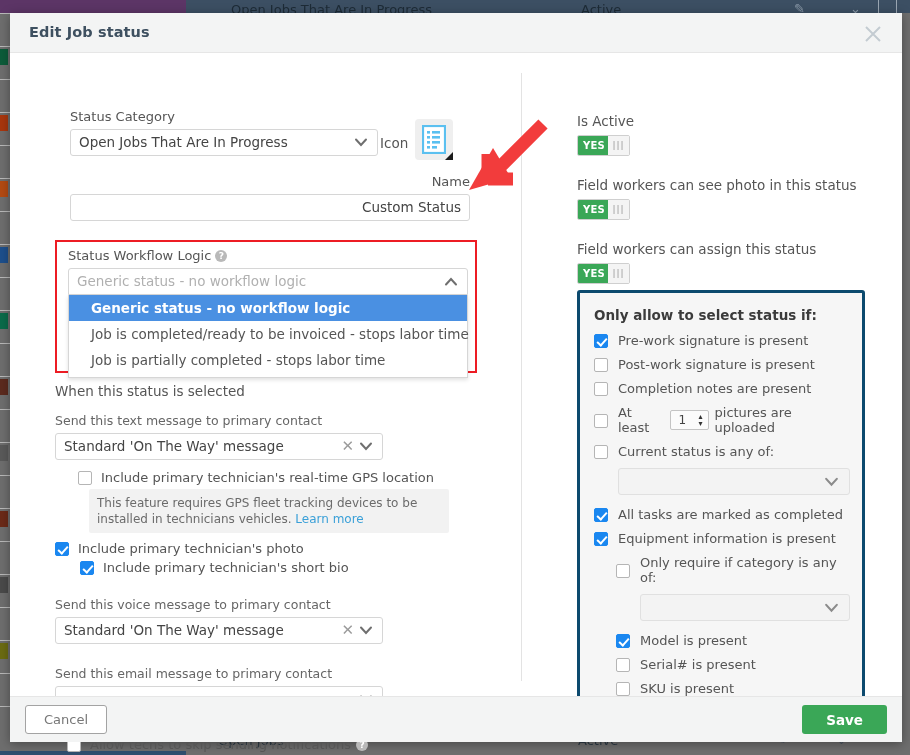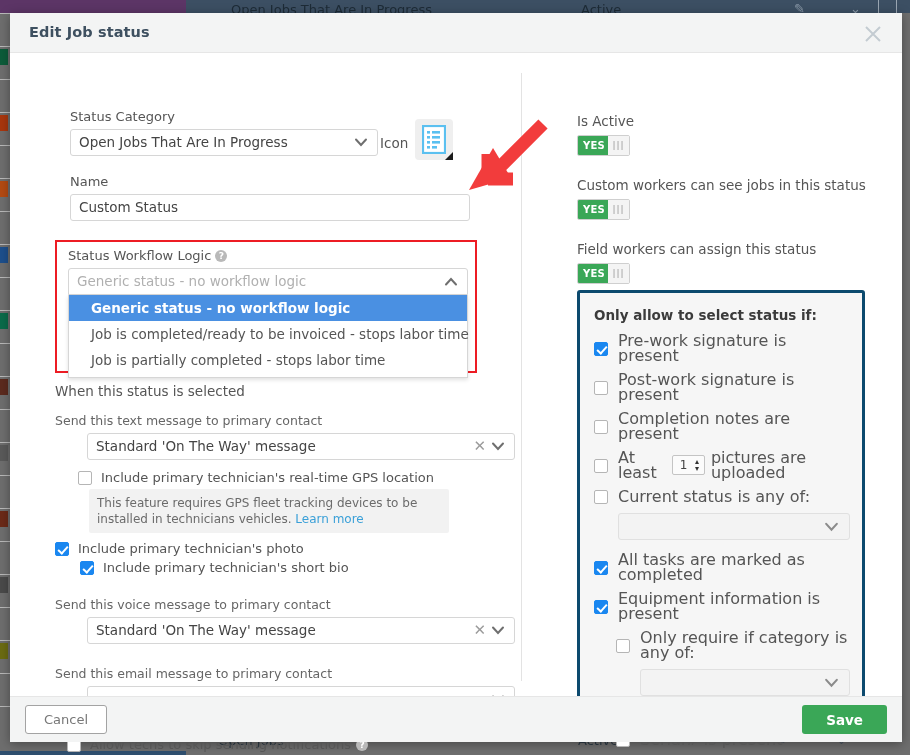--- a/index.html
+++ b/index.html
@@ -198,21 +198,21 @@
     font-weight: bold;
     padding-left: 22px;
   }
 
   
   #wtss {
     position: absolute; left: 45px; top: 330px; width: 420px;
   }
   #wtss-title { font-size: 13.5px; color: #555; margin-bottom: 14px; }
   .blk-label { font-size: 12.5px; color: #666; margin-bottom: 5px; }
-  .sel-wide { width: 428px; margin-left: 32px; }
+  .sel-wide { width: 328px; }
 
   .chk-row {
     display: flex; align-items: flex-start;
     margin-top: 8px;
   }
   .cb {
     width: 14px; height: 14px;
     border: 1px solid #b5b5b5;
     border-radius: 2px;
     background: #fff;
@@ -281,21 +281,21 @@
     background: #f6f6f6;
     border: 3px solid #0c4a6e;
     border-radius: 3px;
     padding: 14px 14px 0 14px;
   }
   #cond-title {
     font-size: 13.5px; font-weight: bold; color: #3b3b3b;
     margin-bottom: 10px;
   }
   .cond-row { display: flex; align-items: center; margin-bottom: 9px; }
-  .cond-row .chk-lbl { margin-left: 10px; font-size: 16px; color: #555; }
+  .cond-row .chk-lbl { margin-left: 10px; font-size: 13px; color: #555; }
   .cond-sel {
     margin-left: 24px;
     width: 232px; height: 27px;
     background: #f3f3f3;
     border: 1px solid #e0e0e0;
     border-radius: 3px;
     position: relative;
     margin-bottom: 12px;
     cursor: pointer;
   }
@@ -424,21 +424,21 @@
       <div id="f-status-cat">
         <span class="field-label">Status Category</span>
         <div class="selbox">
           <span class="sel-val">Open Jobs That Are In Progress</span>
           <svg class="sel-caret" viewBox="0 0 16 16">
             <path d="M3 5.5 L8 11 L13 5.5" stroke="#6f6f6f" stroke-width="2" fill="none" stroke-linecap="round"></path>
           </svg>
         </div>
       </div>
 
-      <div id="f-name" style="margin-top:18px;">
+      <div id="f-name" style="margin-top:18px;text-align:right;">
         <span class="field-label">Name</span>
         <div class="txtinput" id="name-input">Custom Status</div>
       </div>
     </div>
 
     <span id="icon-label">Icon</span>
     <div id="icon-btn">
       <span class="doc">
         <svg width="24" height="29" viewBox="0 0 24 29">
           <rect x="1" y="1" width="22" height="27" fill="#ffffff" stroke="#5bc0f0" stroke-width="2.2"></rect>
@@ -529,21 +529,21 @@
 
     <div id="right-col">
       <div class="tg-block">
         <div class="tg-label">Is Active</div>
         <div class="toggle">
           <span class="on-part">YES</span>
           <span class="knob">|||</span>
         </div>
       </div>
       <div class="tg-block">
-        <div class="tg-label">Custom workers can see jobs in this status</div>
+        <div class="tg-label">Field workers can see photo in this status</div>
         <div class="toggle">
           <span class="on-part">YES</span>
           <span class="knob">|||</span>
         </div>
       </div>
       <div class="tg-block">
         <div class="tg-label">Field workers can assign this status</div>
         <div class="toggle">
           <span class="on-part">YES</span>
           <span class="knob">|||</span>

